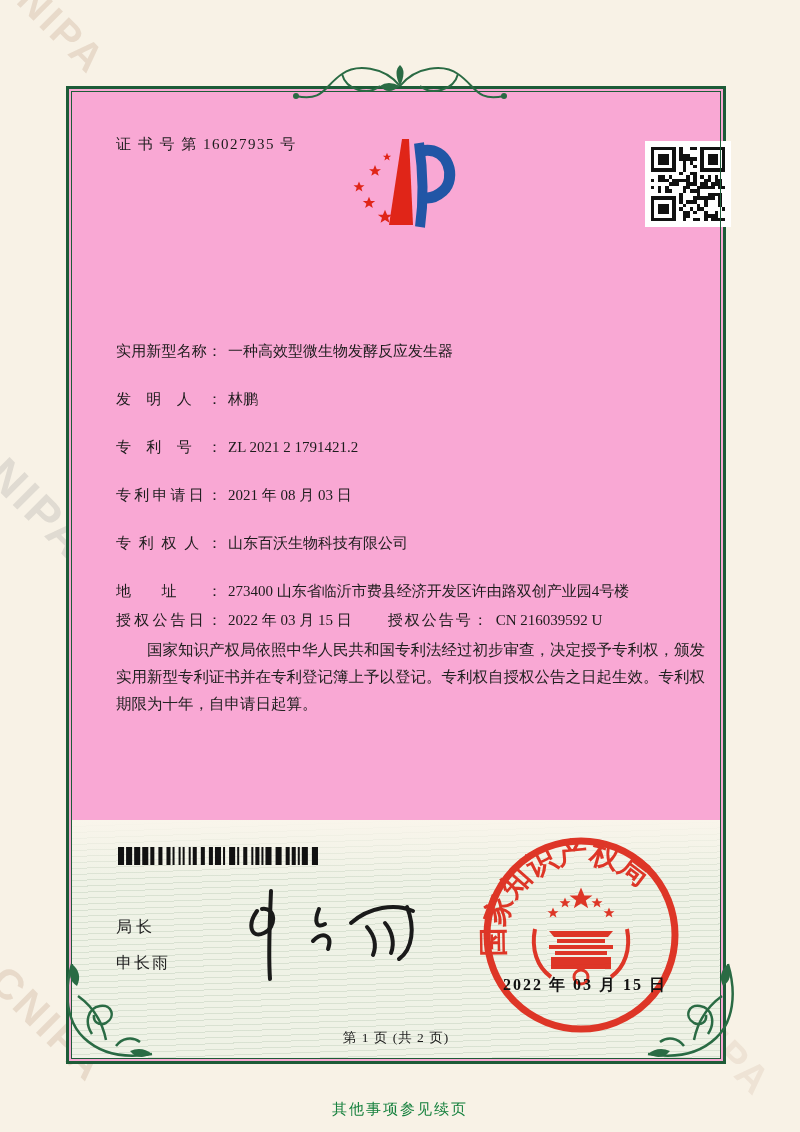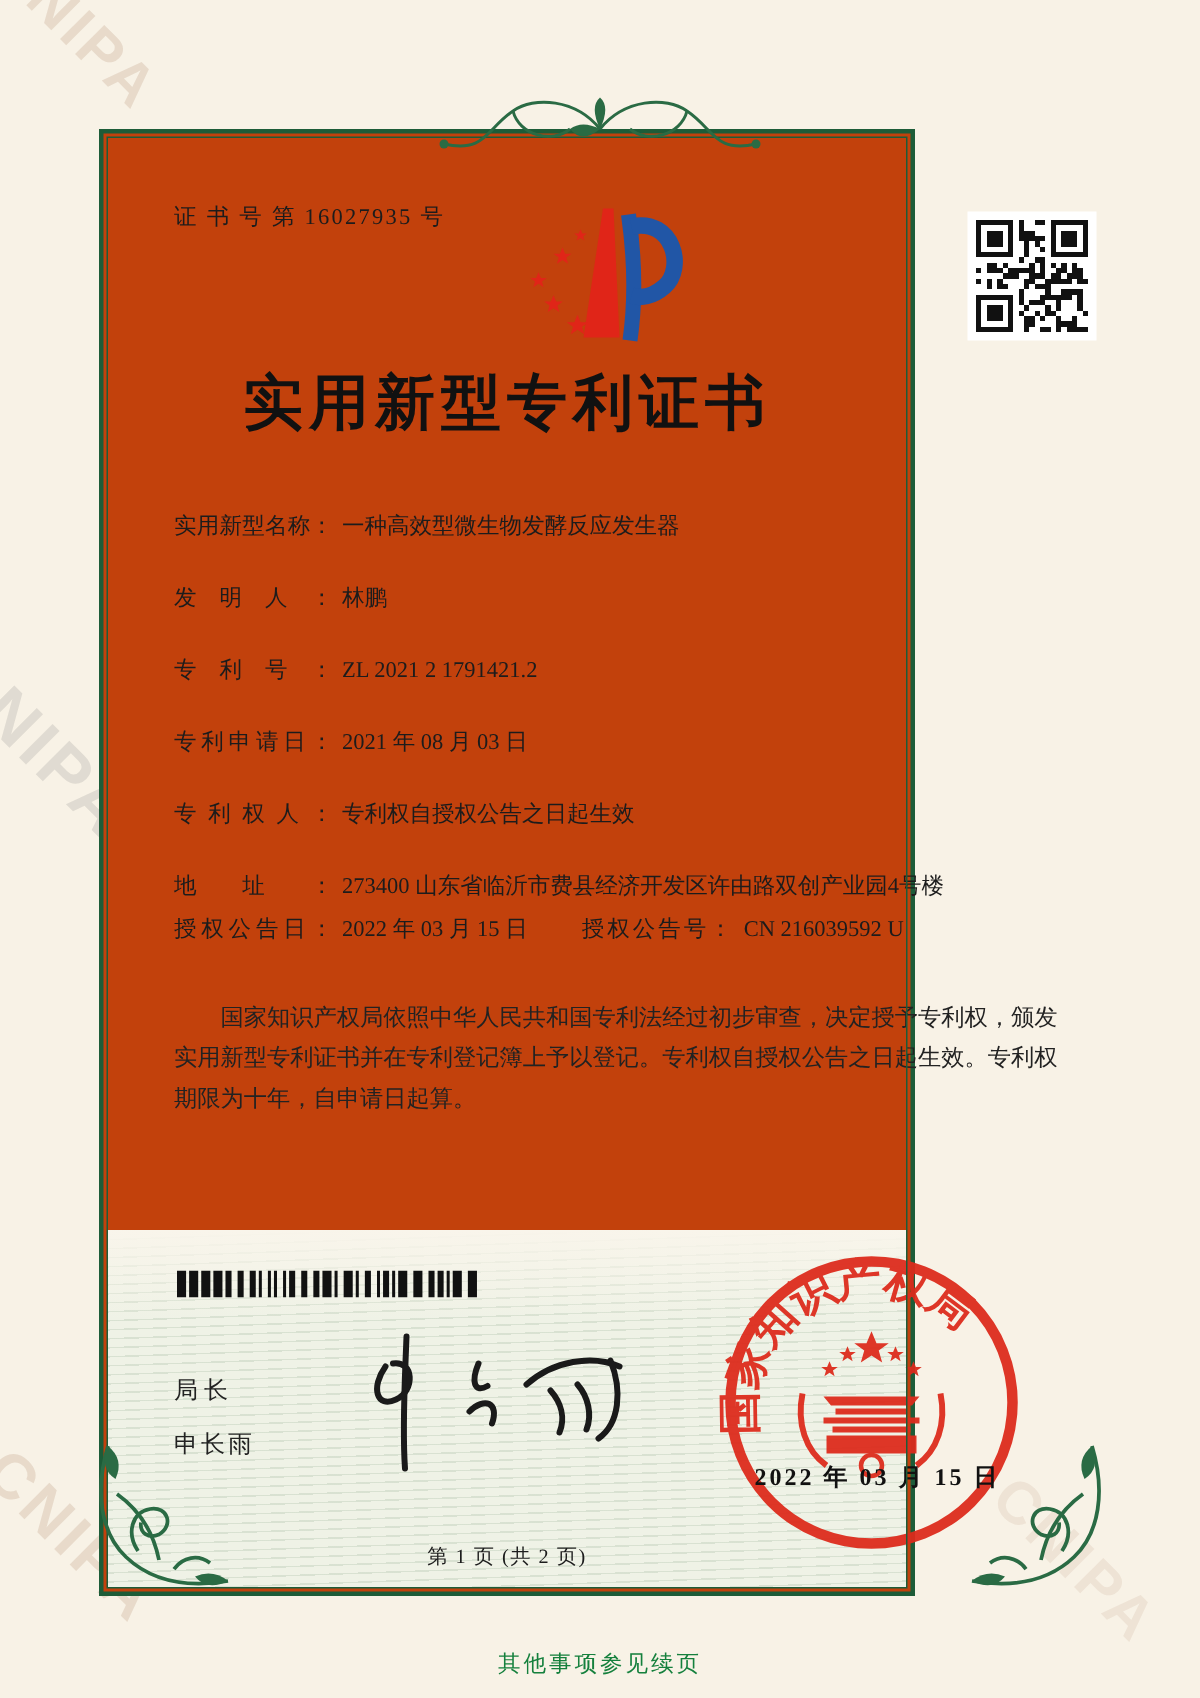--- a/index.html
+++ b/index.html
@@ -18,22 +18,22 @@
   }
   .wm1{left:-18px;top:-4px;font-size:40px;}
   .wm2{left:200px;top:142px;font-size:34px;color:rgba(186,150,122,0.20);}
   .wm3{left:468px;top:318px;font-size:48px;color:rgba(170,140,120,0.22);}
   .wm4{left:-52px;top:468px;font-size:46px;color:rgba(130,130,130,0.20);}
   .wm5{left:178px;top:688px;font-size:56px;color:rgba(170,150,130,0.14);}
   .wm6{left:-24px;top:1000px;font-size:42px;}
   .wm7{left:648px;top:1018px;font-size:40px;color:rgba(186,150,122,0.16);}
   
   .frame{
-    position:absolute;left:66px;top:86px;width:544px;height:978px;
-    box-sizing:border-box;border:3px solid #1d5c38;background:#c2410c;
+    position:absolute;left:66px;top:86px;width:660px;height:978px;
+    box-sizing:border-box;border:3px solid #1d5c38;background:#f9a8d4;
   }
   .frame::after{
     content:'';position:absolute;inset:2px;border:1px solid #1d5c38;pointer-events:none;
   }
   .band{
     position:absolute;left:3px;right:3px;bottom:3px;height:238px;
     background:
       repeating-linear-gradient(178deg, rgba(150,175,148,0.25) 0 1px, rgba(255,255,255,0) 1px 6px),
       #eff2e6;
   }
@@ -58,21 +58,21 @@
   .fields{position:absolute;left:47px;top:252px;width:590px;font-size:15px;line-height:21px;}
   .frow{margin-bottom:27px;white-space:nowrap;}
   .frow.addr{margin-bottom:8px;white-space:normal;}
   .flabel{display:inline-block;width:106px;text-align-last:justify;text-align:justify;vertical-align:top;}
   .fvalue{display:inline-block;vertical-align:top;margin-left:6px;max-width:452px;}
   .grant{display:flex;white-space:nowrap;}
   .pair2{margin-left:36px;}
   .pair2 .flabel2{letter-spacing:2px;}
   .pair2 .fvalue{margin-left:6px;}
   
-  .paras{position:absolute;left:47px;top:576px;width:590px;font-size:15.5px;line-height:27px;color:#222;}
+  .paras{position:absolute;left:47px;top:547px;width:590px;font-size:15.5px;line-height:27px;color:#222;}
   .paras p{margin:0;text-indent:2em;}
   
   .barcode{position:absolute;left:49px;top:758px;width:202px;height:18px;}
   .director-title{position:absolute;left:47px;top:828px;font-size:16px;letter-spacing:4px;font-family:"Liberation Sans","DejaVu Sans",sans-serif;color:#222;}
   .director-name{position:absolute;left:47px;top:864px;font-size:16px;letter-spacing:2px;font-family:"Liberation Sans","DejaVu Sans",sans-serif;color:#222;}
   .sig{position:absolute;left:158px;top:790px;}
   .seal{position:absolute;left:410px;top:744px;opacity:0.94;}
   .seal-date{position:absolute;left:434px;top:886px;width:180px;font-size:16px;letter-spacing:2px;color:#111;font-weight:bold;}
   .page-info{position:absolute;left:0;top:940px;width:100%;text-align:center;font-size:13.5px;letter-spacing:1px;}
   .cont-note{position:absolute;left:0;top:1100px;width:100%;text-align:center;font-size:15px;letter-spacing:2px;color:#15803d;}
@@ -124,37 +124,36 @@
         <path d="M1 15h5v5h-5z"></path>
     </g>
     <g fill="#111">
       <path d="M2 2h3v3h-3z"></path>
         <path d="M16 2h3v3h-3z"></path>
         <path d="M2 16h3v3h-3z"></path>
     </g>
     <path id="qr-noise" fill="#111" d="M8 0h1v1h-1zM11 0h1v1h-1zM12 0h1v1h-1zM8 1h1v1h-1zM8 2h1v1h-1zM9 2h1v1h-1zM10 2h1v1h-1zM8 3h1v1h-1zM9 3h1v1h-1zM10 3h1v1h-1zM11 3h1v1h-1zM12 3h1v1h-1zM9 4h1v1h-1zM11 4h1v1h-1zM9 5h1v1h-1zM12 5h1v1h-1zM9 6h1v1h-1zM8 7h1v1h-1zM11 7h1v1h-1zM12 7h1v1h-1zM2 8h1v1h-1zM3 8h1v1h-1zM5 8h1v1h-1zM10 8h1v1h-1zM12 8h1v1h-1zM14 8h1v1h-1zM16 8h1v1h-1zM18 8h1v1h-1zM0 9h1v1h-1zM2 9h1v1h-1zM3 9h1v1h-1zM4 9h1v1h-1zM6 9h1v1h-1zM7 9h1v1h-1zM8 9h1v1h-1zM9 9h1v1h-1zM10 9h1v1h-1zM12 9h1v1h-1zM15 9h1v1h-1zM16 9h1v1h-1zM18 9h1v1h-1zM19 9h1v1h-1zM5 10h1v1h-1zM6 10h1v1h-1zM7 10h1v1h-1zM10 10h1v1h-1zM11 10h1v1h-1zM12 10h1v1h-1zM14 10h1v1h-1zM15 10h1v1h-1zM17 10h1v1h-1zM18 10h1v1h-1zM19 10h1v1h-1zM0 11h1v1h-1zM2 11h1v1h-1zM4 11h1v1h-1zM9 11h1v1h-1zM10 11h1v1h-1zM13 11h1v1h-1zM14 11h1v1h-1zM15 11h1v1h-1zM16 11h1v1h-1zM17 11h1v1h-1zM19 11h1v1h-1zM20 11h1v1h-1zM2 12h1v1h-1zM4 12h1v1h-1zM5 12h1v1h-1zM9 12h1v1h-1zM11 12h1v1h-1zM12 12h1v1h-1zM13 12h1v1h-1zM8 13h1v1h-1zM13 13h1v1h-1zM16 13h1v1h-1zM17 13h1v1h-1zM18 13h1v1h-1zM19 13h1v1h-1zM8 14h1v1h-1zM12 14h1v1h-1zM13 14h1v1h-1zM14 14h1v1h-1zM15 14h1v1h-1zM16 14h1v1h-1zM17 14h1v1h-1zM19 14h1v1h-1zM8 15h1v1h-1zM10 15h1v1h-1zM11 15h1v1h-1zM12 15h1v1h-1zM15 15h1v1h-1zM19 15h1v1h-1zM9 16h1v1h-1zM13 16h1v1h-1zM15 16h1v1h-1zM19 16h1v1h-1zM8 17h1v1h-1zM11 17h1v1h-1zM13 17h1v1h-1zM14 17h1v1h-1zM20 17h1v1h-1zM9 18h1v1h-1zM10 18h1v1h-1zM12 18h1v1h-1zM15 18h1v1h-1zM18 18h1v1h-1zM9 19h1v1h-1zM10 19h1v1h-1zM15 19h1v1h-1zM16 19h1v1h-1zM17 19h1v1h-1zM18 19h1v1h-1zM9 20h1v1h-1zM12 20h1v1h-1zM13 20h1v1h-1zM15 20h1v1h-1zM17 20h1v1h-1zM18 20h1v1h-1zM19 20h1v1h-1zM20 20h1v1h-1z"></path>
   </svg>
 
-  <div class="title">实用新型专利证书</div>
 
   <div class="fields">
     <div class="frow">
       <span class="flabel">实用新型名称：</span><span class="fvalue">一种高效型微生物发酵反应发生器</span>
     </div>
     <div class="frow">
       <span class="flabel">发明人：</span><span class="fvalue">林鹏</span>
     </div>
     <div class="frow">
       <span class="flabel">专利号：</span><span class="fvalue">ZL 2021 2 1791421.2</span>
     </div>
     <div class="frow">
       <span class="flabel">专利申请日：</span><span class="fvalue">2021 年 08 月 03 日</span>
     </div>
     <div class="frow">
-      <span class="flabel">专利权人：</span><span class="fvalue">专利权自授权公告之日起生效</span>
+      <span class="flabel">专利权人：</span><span class="fvalue">山东百沃生物科技有限公司</span>
     </div>
     <div class="frow addr">
       <span class="flabel">地址：</span><span class="fvalue">273400  山东省临沂市费县经济开发区许由路双创产业园4号楼</span>
     </div>
     <div class="frow grant">
       <span>
         <span class="flabel">授权公告日：</span><span class="fvalue">2022 年 03 月 15 日</span>
       </span>
       <span class="pair2">
         <span class="flabel2">授权公告号：</span><span class="fvalue">CN 216039592 U</span>

